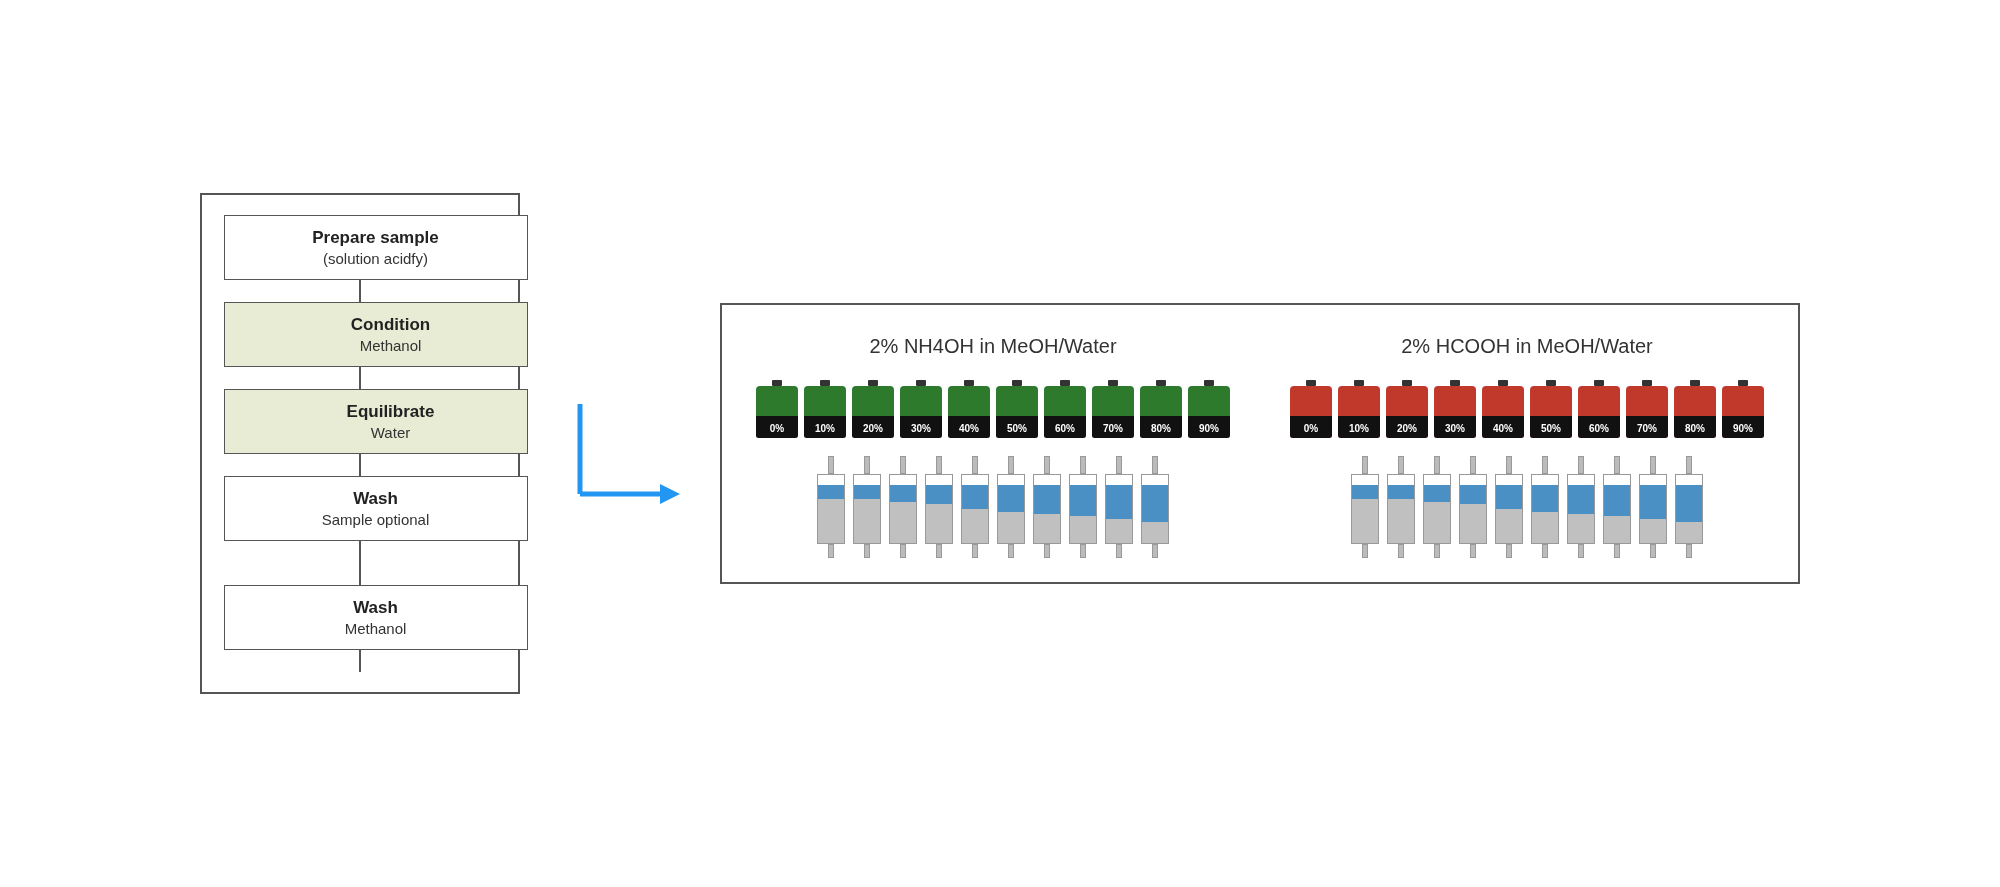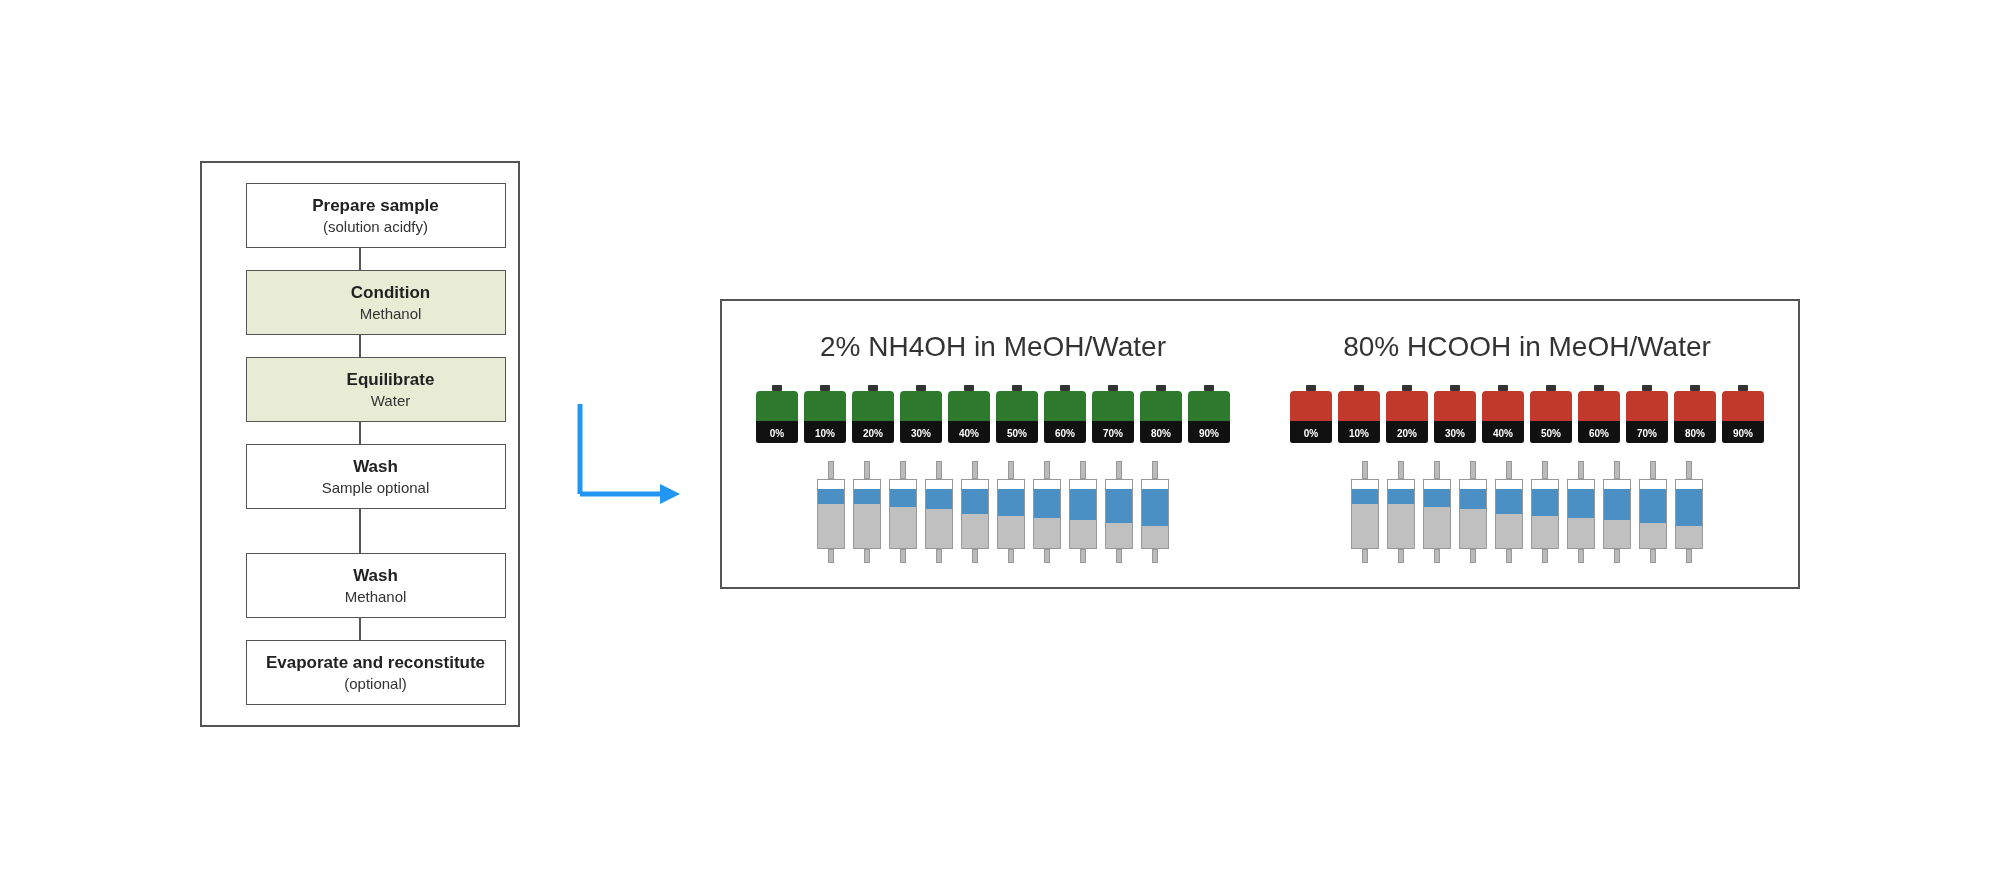--- a/index.html
+++ b/index.html
@@ -25,21 +25,21 @@
       border: 2px solid #555;
       padding: 20px 16px;
       display: flex;
       flex-direction: column;
       align-items: center;
       gap: 0;
       width: 320px;
       min-width: 320px;
     }
     .flow-step {
-      width: 260px;
+      width: 304px;
       border: 1.5px solid #555;
       text-align: center;
       padding: 12px 10px;
       background: #fff;
       margin-left: 31px;
     }
     .flow-step.highlighted {
       background: #e8ecd4;
       padding-left: 40px;
     }
@@ -84,21 +84,21 @@
       gap: 60px;
       justify-content: center;
     }
     .column-group {
       display: flex;
       flex-direction: column;
       align-items: center;
       gap: 18px;
     }
     .column-title {
-      font-size: 28px;
+      font-size: 20px;
       color: #333;
       text-align: center;
       margin-bottom: 4px;
     }
     .bottles-row {
       display: flex;
       gap: 6px;
       align-items: flex-end;
     }
     .bottle {
@@ -213,24 +213,20 @@
         <div class="step-title">Wash</div>
                    <div class="step-sub">Sample optional</div>
       </div>
       <div class="flow-connector"></div>
       <div class="flow-connector"></div>
       <div class="flow-step">
         <div class="step-title">Wash</div>
                    <div class="step-sub">Methanol</div>
       </div>
       <div class="flow-connector"></div>
-      <div class="flow-step">
-        <div class="step-title">Evaporate and reconstitute</div>
-                   <div class="step-sub">(optional)</div>
-      </div>
     </div>
 
   <div class="arrow-container">
     <svg class="arrow-svg" viewBox="0 0 120 200">
 
       <line x1="20" y1="60" x2="20" y2="150" stroke="#2196F3" stroke-width="5"></line>
       <line x1="20" y1="150" x2="100" y2="150" stroke="#2196F3" stroke-width="5"></line>
       <polygon points="100,140 120,150 100,160" fill="#2196F3"></polygon>
     </svg>
   </div>
@@ -400,21 +396,21 @@
                 <div class="cart-fill-white" style="height: 10px;"></div>
                 <div class="cart-fill-blue" style="height: 38px;"></div>
                 <div class="cart-fill-gray" style="height: 22px;"></div>
               </div>
               <div class="cart-bottom-stem"></div>
             </div>
           </div>
       </div>
 
       <div class="column-group">
-        <div class="column-title">80% HCOOH in MeOH/Water</div>
+        <div class="column-title">2% HCOOH in MeOH/Water</div>
         <div class="bottles-row" id="right-bottles">
             <div class="bottle">
               <div style="width: 10px; height: 6px; background: rgb(51, 51, 51); border-radius: 1px; margin: 0px auto;"></div>
               <div class="bottle-body red">
                 <div class="bottle-black-band"></div>
                 <div class="bottle-label">0%</div>
               </div>
             </div>
             <div class="bottle">
               <div style="width: 10px; height: 6px; background: rgb(51, 51, 51); border-radius: 1px; margin: 0px auto;"></div>

